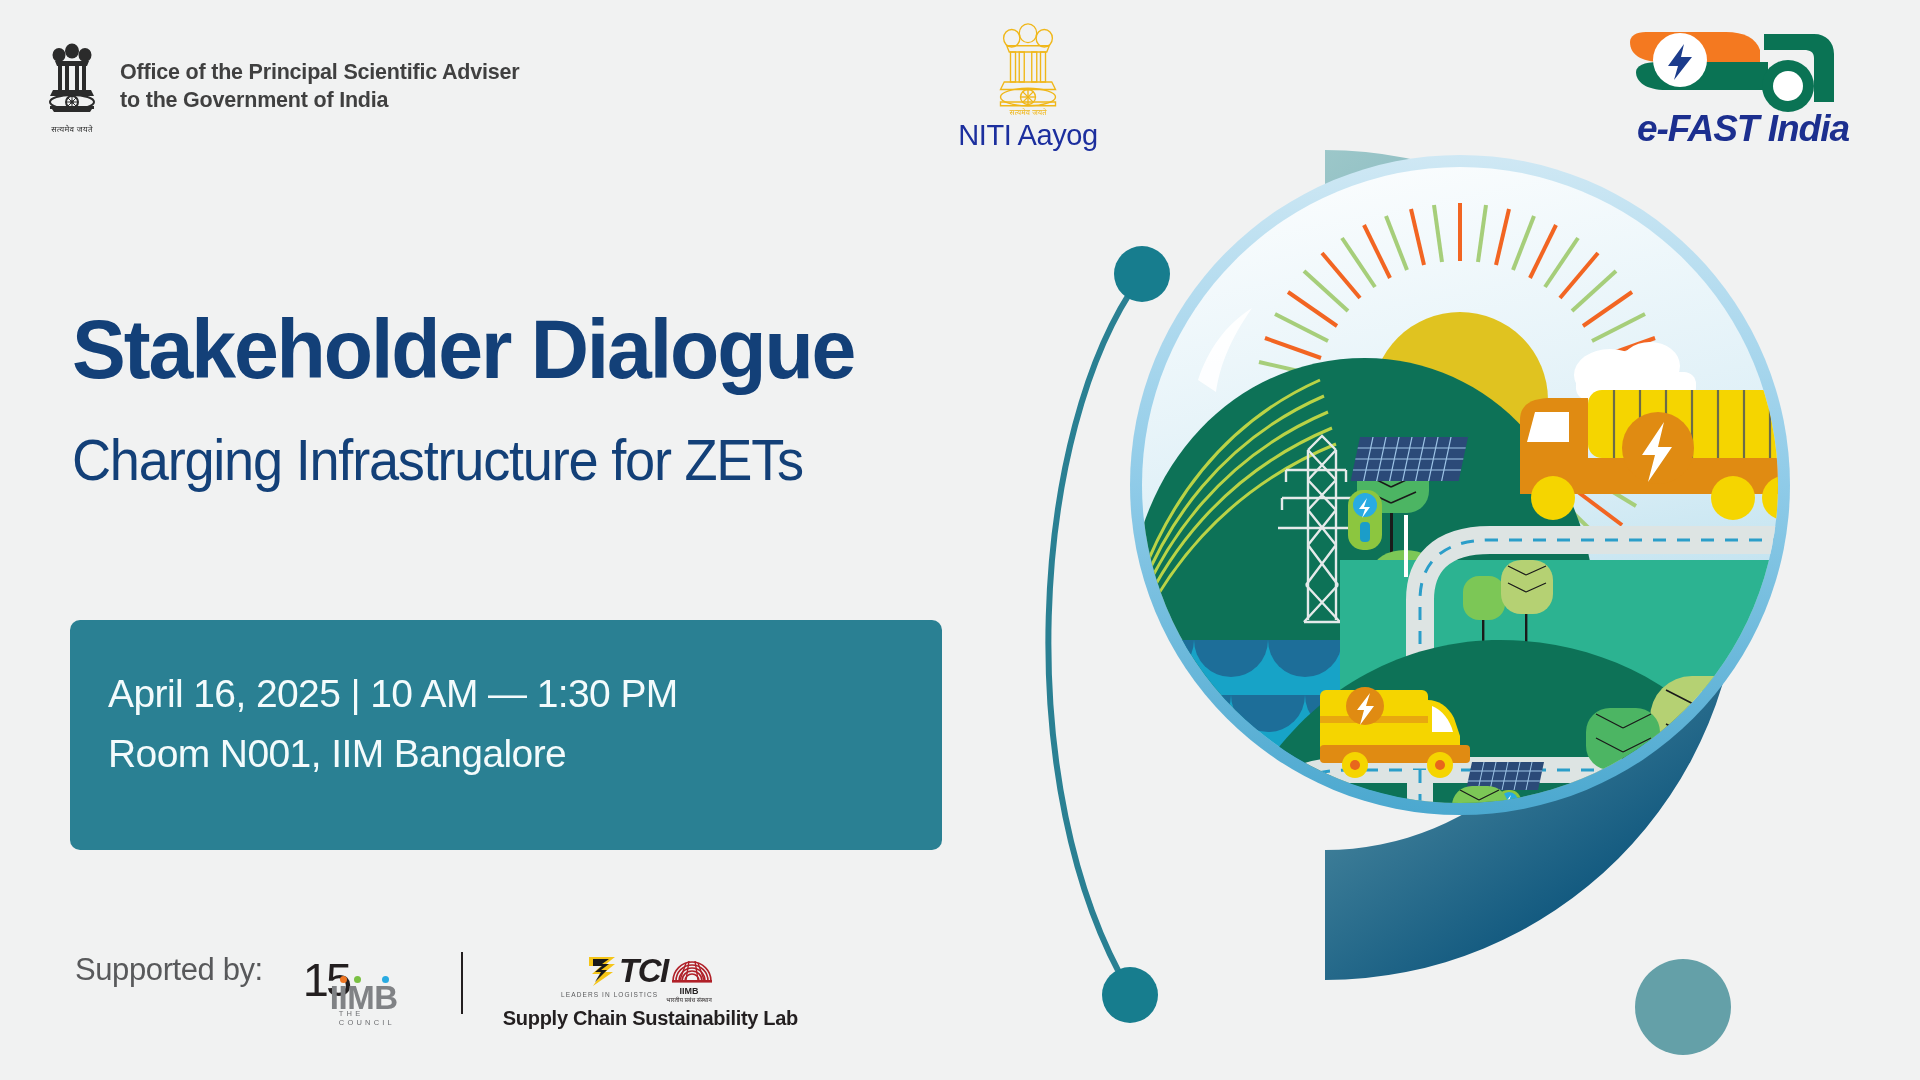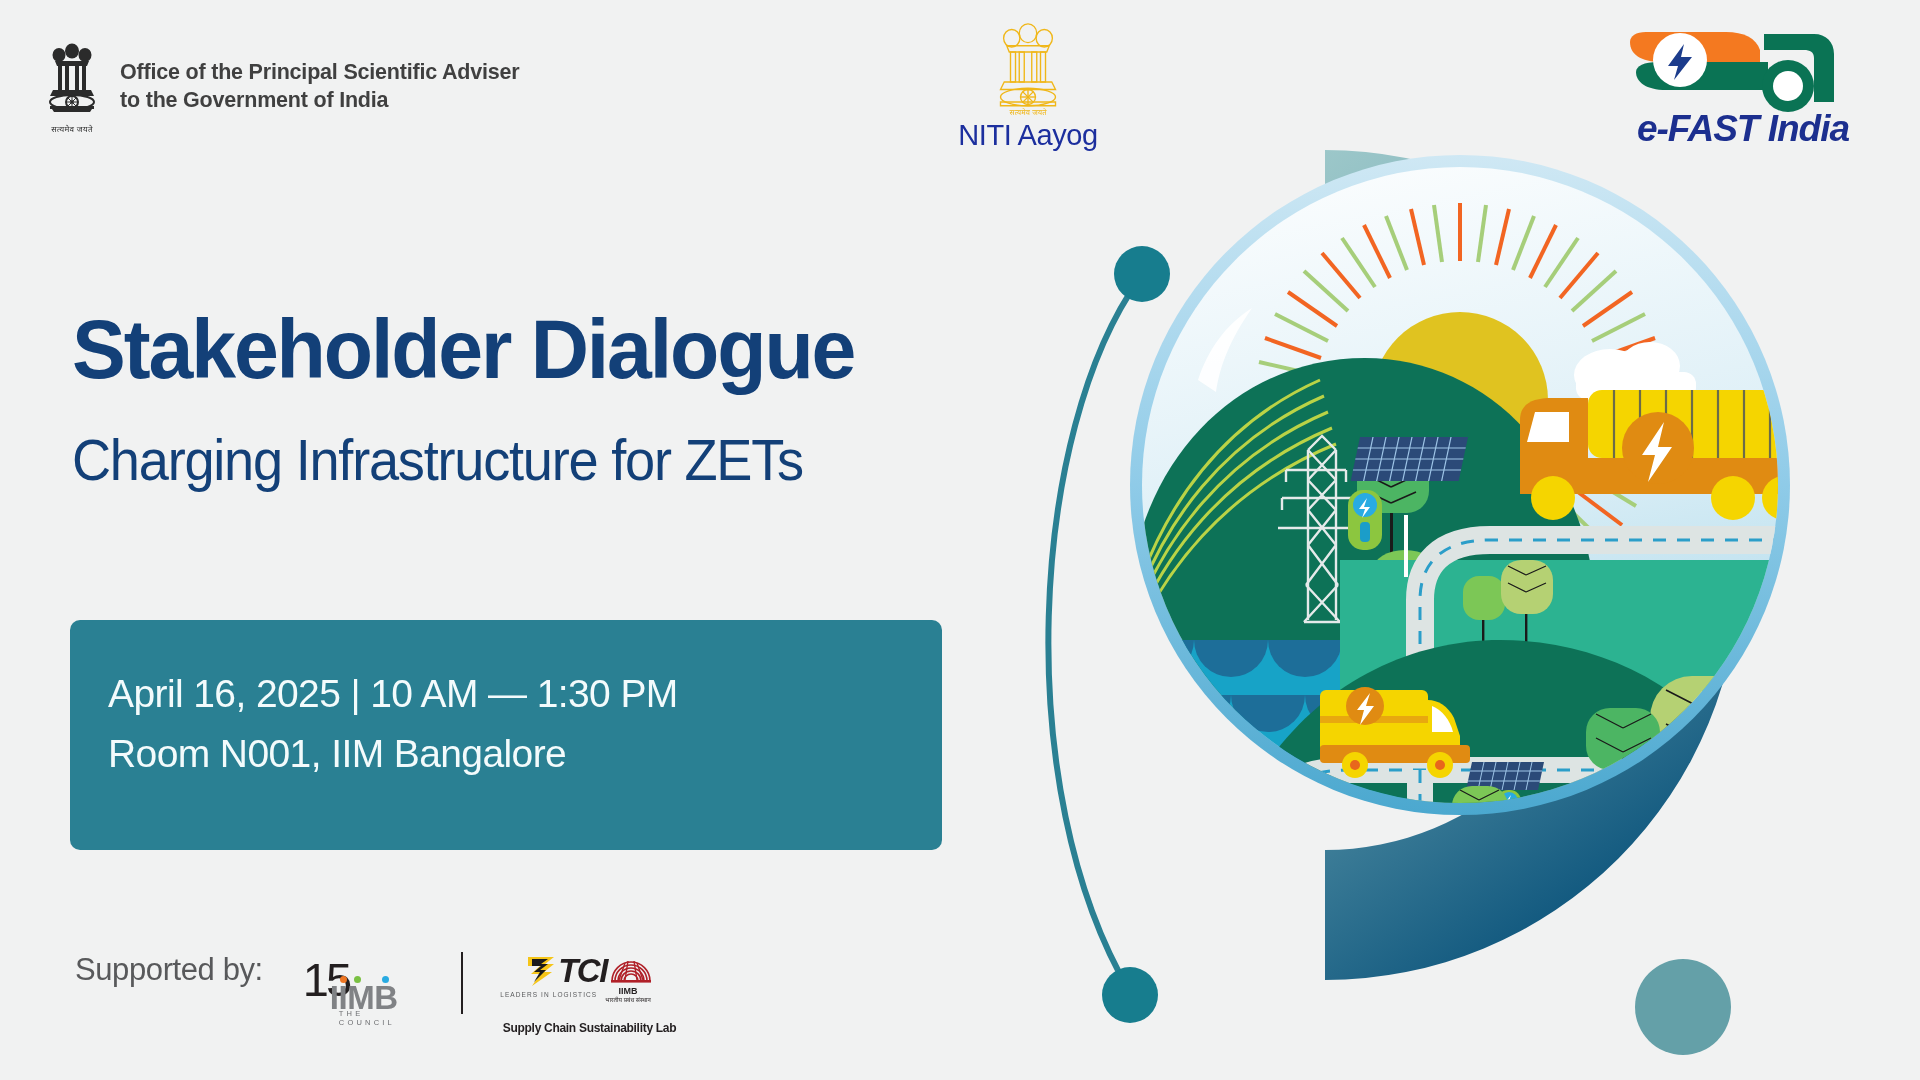--- a/index.html
+++ b/index.html
@@ -56,21 +56,21 @@
   .ceew-dots { position:absolute; left:37px; top:24px; display:flex; gap:7px; }
   .ceew-dots i { width:7px; height:7px; border-radius:50%; display:block; }
   .ceew-tag { position:absolute; left:36px; top:57px; font-size:7.5px; color:#6d6e71; letter-spacing:3.2px; }
   .vdiv { width:2px; height:62px; background:#231f20; }
   .tci-block { text-align:center; }
   .tci-row { display:flex; align-items:center; justify-content:center; gap:2px; }
   .tci-name { font-size:33px; font-weight:bold; font-style:italic; color:#231f20; letter-spacing:-1.5px; }
   .tci-tag { font-size:6.5px; color:#58595b; letter-spacing:1.1px; margin-top:-2px; margin-left:-28px; }
   .iimb-cap { font-size:9px; font-weight:bold; color:#231f20; }
   .iimb-dev { font-size:6px; color:#231f20; }
-  .scs-lab { font-size:12px; font-weight:bold; color:#231f20; letter-spacing:-.3px; margin-top:17px; }
+  .scs-lab { font-size:20px; font-weight:bold; color:#231f20; letter-spacing:-.3px; margin-top:3px; }
 
   
   .art { position:absolute; right:0; top:0; width:900px; height:1080px; }
 </style>
 </head>
 <body>
 
 <div class="logo-psa">
   <div class="emblem-wrap">
     <svg width="58" height="76" viewBox="0 0 58 76">

